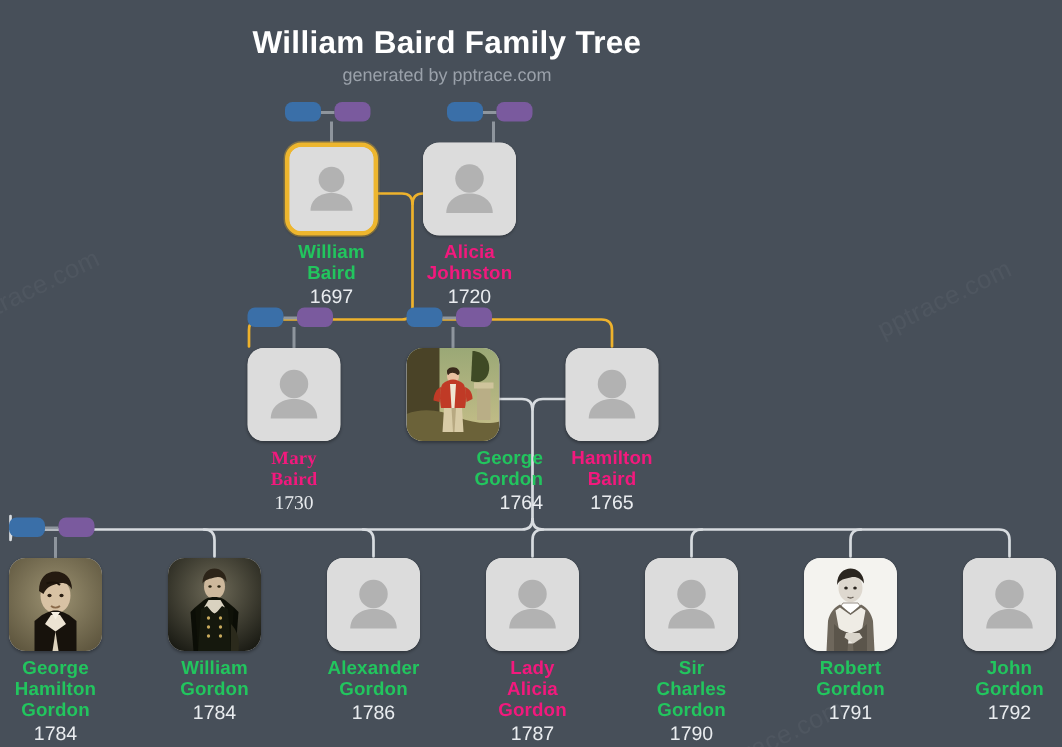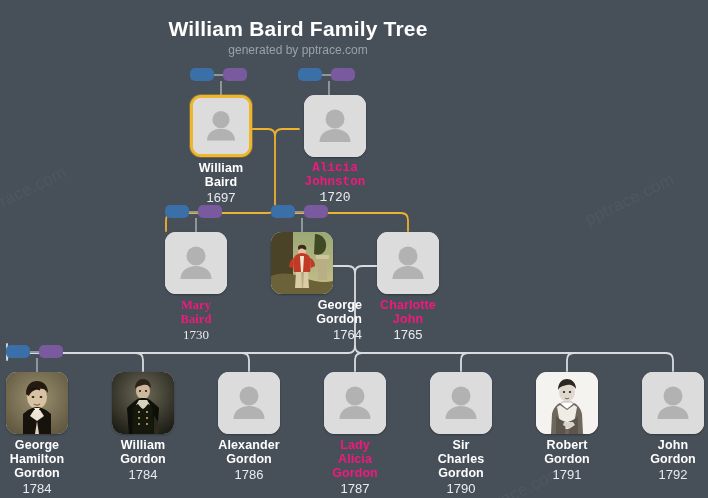--- a/index.html
+++ b/index.html
@@ -92,21 +92,21 @@
   .portrait   { width: 100%; height: 100%; display: block; }
 
   .pname {
     margin-top: 4px;
     font-size: 12.5px;
     font-weight: 700;
     line-height: 14px;
     letter-spacing: .1px;
     word-spacing: 120px;      
   }
-  .pname.male   { color: #ffffff; }
+  .pname.male   { color: #22c55e; }
   .pname.female { color: #f2197d; }
   .pyear {
     color: #e9ecef;
     font-size: 13px;
     font-weight: 400;
     line-height: 15px;
     margin-top: 1px;
   }
 
   
@@ -186,21 +186,21 @@
       </div>
       <div class="pname male">William Baird</div>
       <div class="pyear">1697</div>
     </div>
     <div class="chips" style="left: 298px; top: 68px;">
       <div class="chip blue"></div>
       <div class="chip-bar"></div>
       <div class="chip purple"></div>
       <div class="chip-stem"></div>
     </div>
-    <div class="node" style="left: 275px; top: 95px; font-family: Liberation Mono, monospace;">
+    <div class="node" style="left: 253px; top: 95px;">
       <div class="avatar-wrap">
         <div class="avatar">
           <svg class="silhouette" viewBox="0 0 62 62" preserveAspectRatio="none">
             <rect width="62" height="62" fill="#dcdcdc"></rect>
             <circle cx="31" cy="24" r="9.5" fill="#b2b2b2"></circle>
             <path d="M15.5 47c0-8.2 7-13 15.5-13s15.5 4.8 15.5 13z" fill="#b2b2b2"></path>
           </svg>
         </div>
       </div>
       <div class="pname female">Alicia Johnston</div>
@@ -264,21 +264,21 @@
     <div class="node" style="left: 348px; top: 232px;">
       <div class="avatar-wrap">
         <div class="avatar">
           <svg class="silhouette" viewBox="0 0 62 62" preserveAspectRatio="none">
             <rect width="62" height="62" fill="#dcdcdc"></rect>
             <circle cx="31" cy="24" r="9.5" fill="#b2b2b2"></circle>
             <path d="M15.5 47c0-8.2 7-13 15.5-13s15.5 4.8 15.5 13z" fill="#b2b2b2"></path>
           </svg>
         </div>
       </div>
-      <div class="pname female">Charlotte John</div>
+      <div class="pname female">Hamilton Baird</div>
       <div class="pyear">1765</div>
     </div>
     <div class="chips" style="left: 6px; top: 345px;">
       <div class="chip blue"></div>
       <div class="chip-bar"></div>
       <div class="chip purple"></div>
       <div class="chip-stem"></div>
     </div>
     <div class="node" style="left: -23px; top: 372px;">
       <div class="avatar-wrap">

